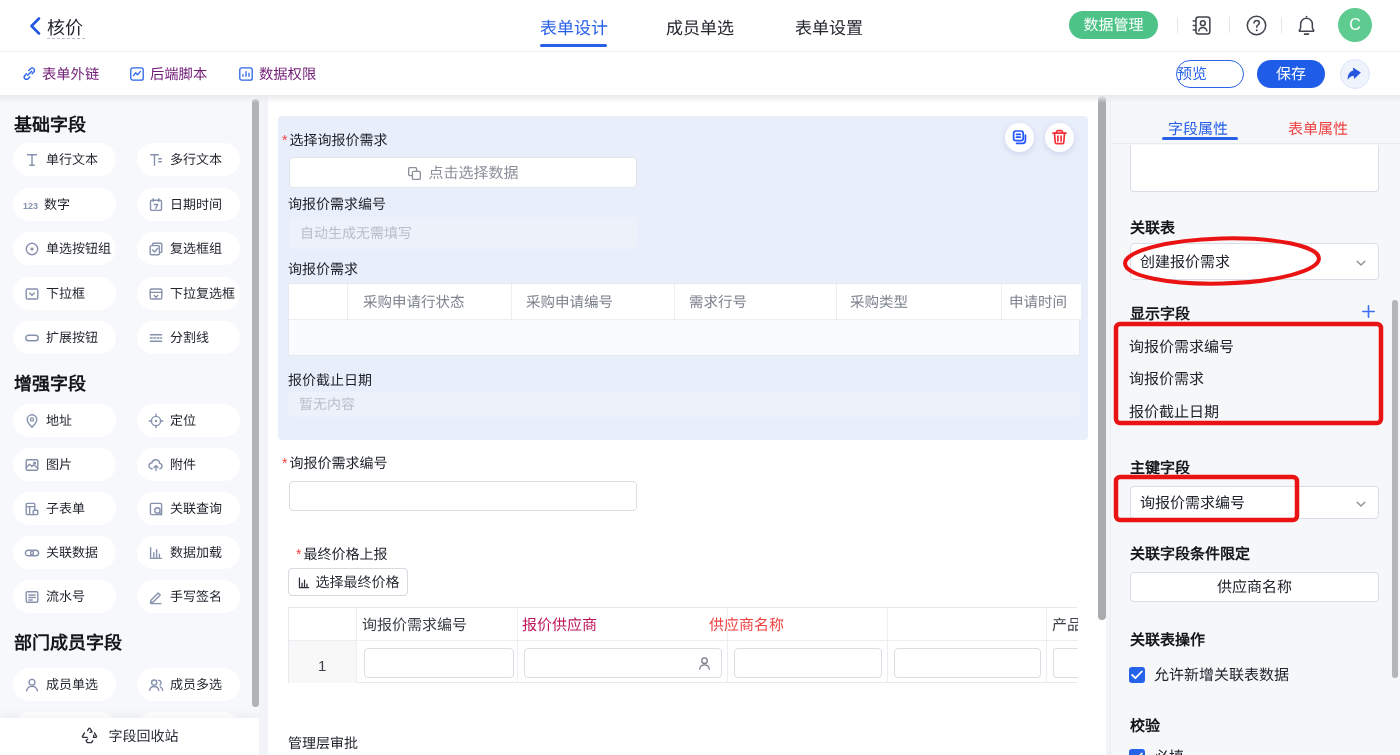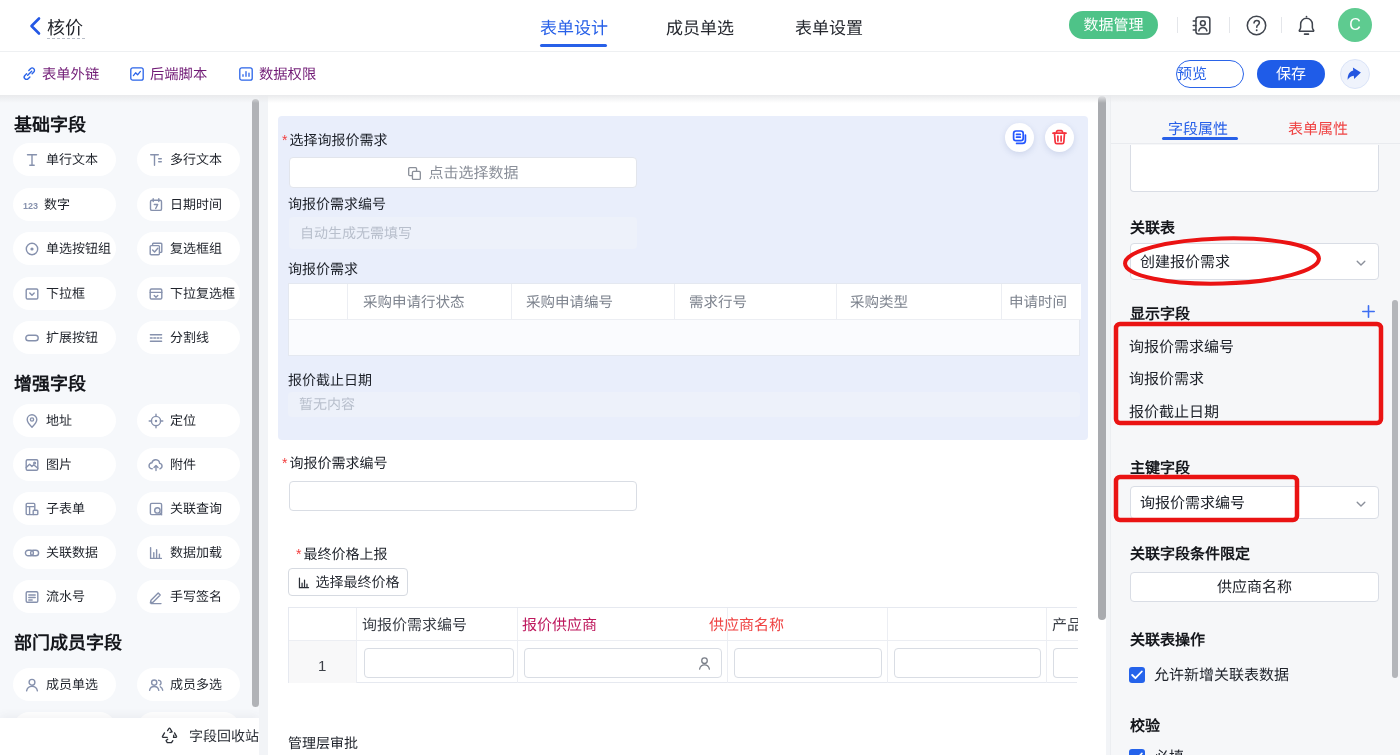--- a/index.html
+++ b/index.html
@@ -27,21 +27,21 @@
 .sbtn{position:absolute;left:1257px;top:60px;width:68px;height:28px;background:#1f5ce8;border-radius:14px;color:#fff;font-size:15px;text-align:center;line-height:28px;z-index:31}
 .shbtn{position:absolute;left:1340px;top:59px;width:30px;height:30px;background:#eff3fc;border:1px solid #dbe4f8;border-radius:50%;z-index:31}
 
 #side{position:absolute;left:0;top:95px;width:259px;height:660px;background:#f6f8fb;overflow:hidden}
 .sect{position:absolute;left:14px;font-size:18px;font-weight:bold;color:#14161b}
 .pill{position:absolute;width:103px;height:33px;background:#fff;border-radius:17px;font-size:13px;color:#1f232b;line-height:33px;white-space:nowrap}
 .pill svg{vertical-align:-3.5px;margin:0 6px 0 11px}
 .pill.n svg{margin-left:9px;margin-right:2px}
 
 #sbthumb{position:absolute;left:252px;top:4px;width:7px;height:608px;background:#b1b3b7;border-radius:4px}
-#recyc{position:absolute;left:0;top:623px;width:259px;height:37px;background:#fff;box-shadow:0 -3px 8px rgba(60,70,90,.06);font-size:14px;color:#2a2e36;text-align:right;line-height:37px}
+#recyc{position:absolute;left:0;top:623px;width:259px;height:37px;background:#fff;box-shadow:0 -3px 8px rgba(60,70,90,.06);font-size:14px;color:#2a2e36;text-align:center;line-height:37px}
 #recyc svg{vertical-align:-3px;margin-right:7px}
 
 #cv{position:absolute;left:259px;top:95px;width:851px;height:660px;background:#f2f4f7;overflow:hidden}
 #card{position:absolute;left:9px;top:0;width:838px;height:660px;background:#fff}
 #selblk{position:absolute;left:10px;top:21px;width:810px;height:324px;background:#e9eefb;border-radius:4px}
 .flabel{position:absolute;font-size:14px;font-weight:normal;color:#1d2129;white-space:nowrap}
 .flabel .req{color:#f23c3c;margin-right:2px}
 .ghost{position:absolute;left:11px;width:348px;height:32px;background:#edf1fa;border-radius:4px;font-size:14px;color:#b8bfcc;line-height:32px;padding-left:11px}
 #pickbtn{position:absolute;left:11px;top:41px;width:348px;height:31px;background:#fff;border:1px solid #e2e5ec;border-radius:4px;font-size:15px;color:#8a8f99;text-align:center;line-height:30px}
 #pickbtn svg{vertical-align:-3px;margin-right:6px}

